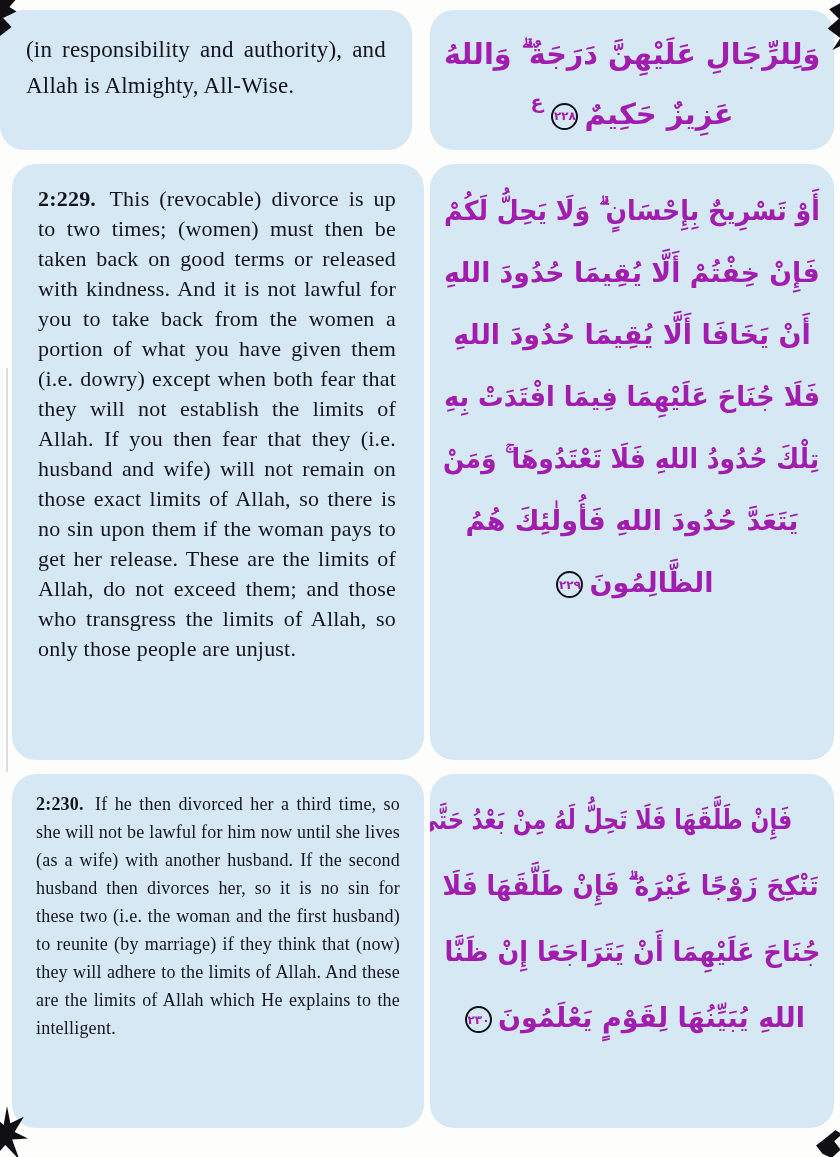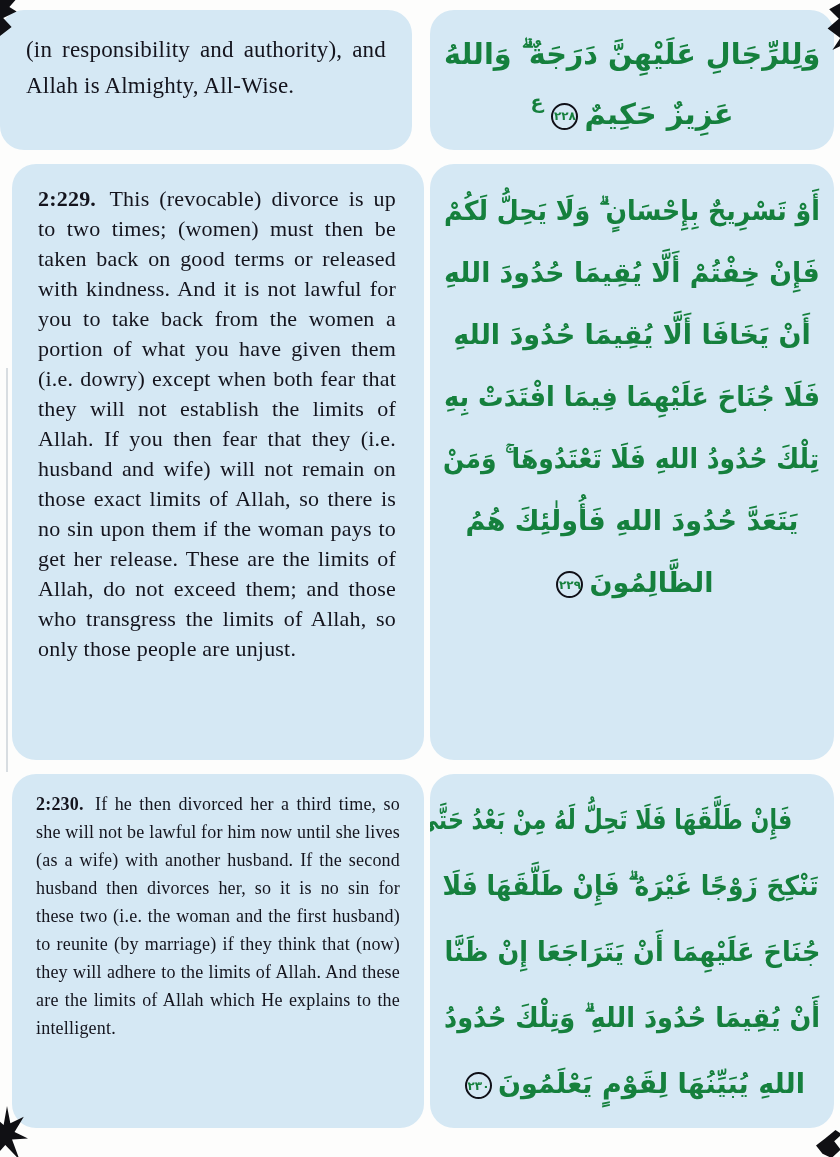--- a/index.html
+++ b/index.html
@@ -35,21 +35,21 @@
   }
   .b-l1 .entext{padding:22px 26px 0 26px;font-size:23px;line-height:36px;}
   .b-l2 .entext{padding:20px 28px 0 26px;font-size:22px;line-height:30px;}
   .b-l3 .entext{padding:16px 24px 0 24px;font-size:18px;line-height:28px;}
   .vref{font-weight:bold;margin-right:4px;}
 
   .arbox{
     direction:rtl;
     font-family:"DejaVu Sans",sans-serif;
     font-weight:bold;
-    color:#15803d;
+    color:#a21caf;
     text-align:center;
   }
   .aline{
     white-space:nowrap;
     text-align:center;
     overflow:visible;
   }
   .atext{display:inline-block;}
   .b-r1{padding-top:16px;}
   .b-r1 .aline{height:60px;font-size:29px;line-height:56px;}
@@ -121,21 +121,20 @@
     <div class="aline"><span class="atext">الظَّالِمُونَ</span><span class="vnum">۲۲۹</span></div>
   </div>
 
   <div class="box b-l3">
     <p class="entext"><b class="vref">2:230.</b> <span>If he then divorced her a third time, so she will not be lawful for him now until she lives (as a wife) with another husband. If the second husband then divorces her, so it is no sin for these two (i.e. the woman and the first husband) to reunite (by marriage) if they think that (now) they will adhere to the limits of Allah. And these are the limits of Allah which He explains to the intelligent.</span></p>
   </div>
   <div class="box b-r3 arbox">
     <div class="aline"><span class="atext" style="transform: scaleX(0.819172); transform-origin: center center;">فَإِنْ طَلَّقَهَا فَلَا تَحِلُّ لَهُ مِنْ بَعْدُ حَتَّى</span></div>
     <div class="aline"><span class="atext" style="transform: scaleX(0.923833); transform-origin: center center;">تَنْكِحَ زَوْجًا غَيْرَهُ ۗ فَإِنْ طَلَّقَهَا فَلَا</span></div>
     <div class="aline"><span class="atext" style="transform: scaleX(0.947103); transform-origin: center center;">جُنَاحَ عَلَيْهِمَا أَنْ يَتَرَاجَعَا إِنْ ظَنَّا</span></div>
-    <div class="aline"><span class="atext" style="transform: scaleX(0.949495); transform-origin: center center;">أَنْ يُقِيمَا حُدُودَ اللهِ ۗ وَتِلْكَ حُدُودُ</span></div>
     <div class="aline"><span class="atext">اللهِ يُبَيِّنُهَا لِقَوْمٍ يَعْلَمُونَ</span><span class="vnum">۲۳۰</span></div>
   </div>
 
   <div class="artifact a-tl"></div>
   <div class="artifact a-tr"></div>
   <div class="artifact a-bl"></div>
   <div class="artifact a-br"></div>
   <div class="edge-line"></div>
 </div>
 

